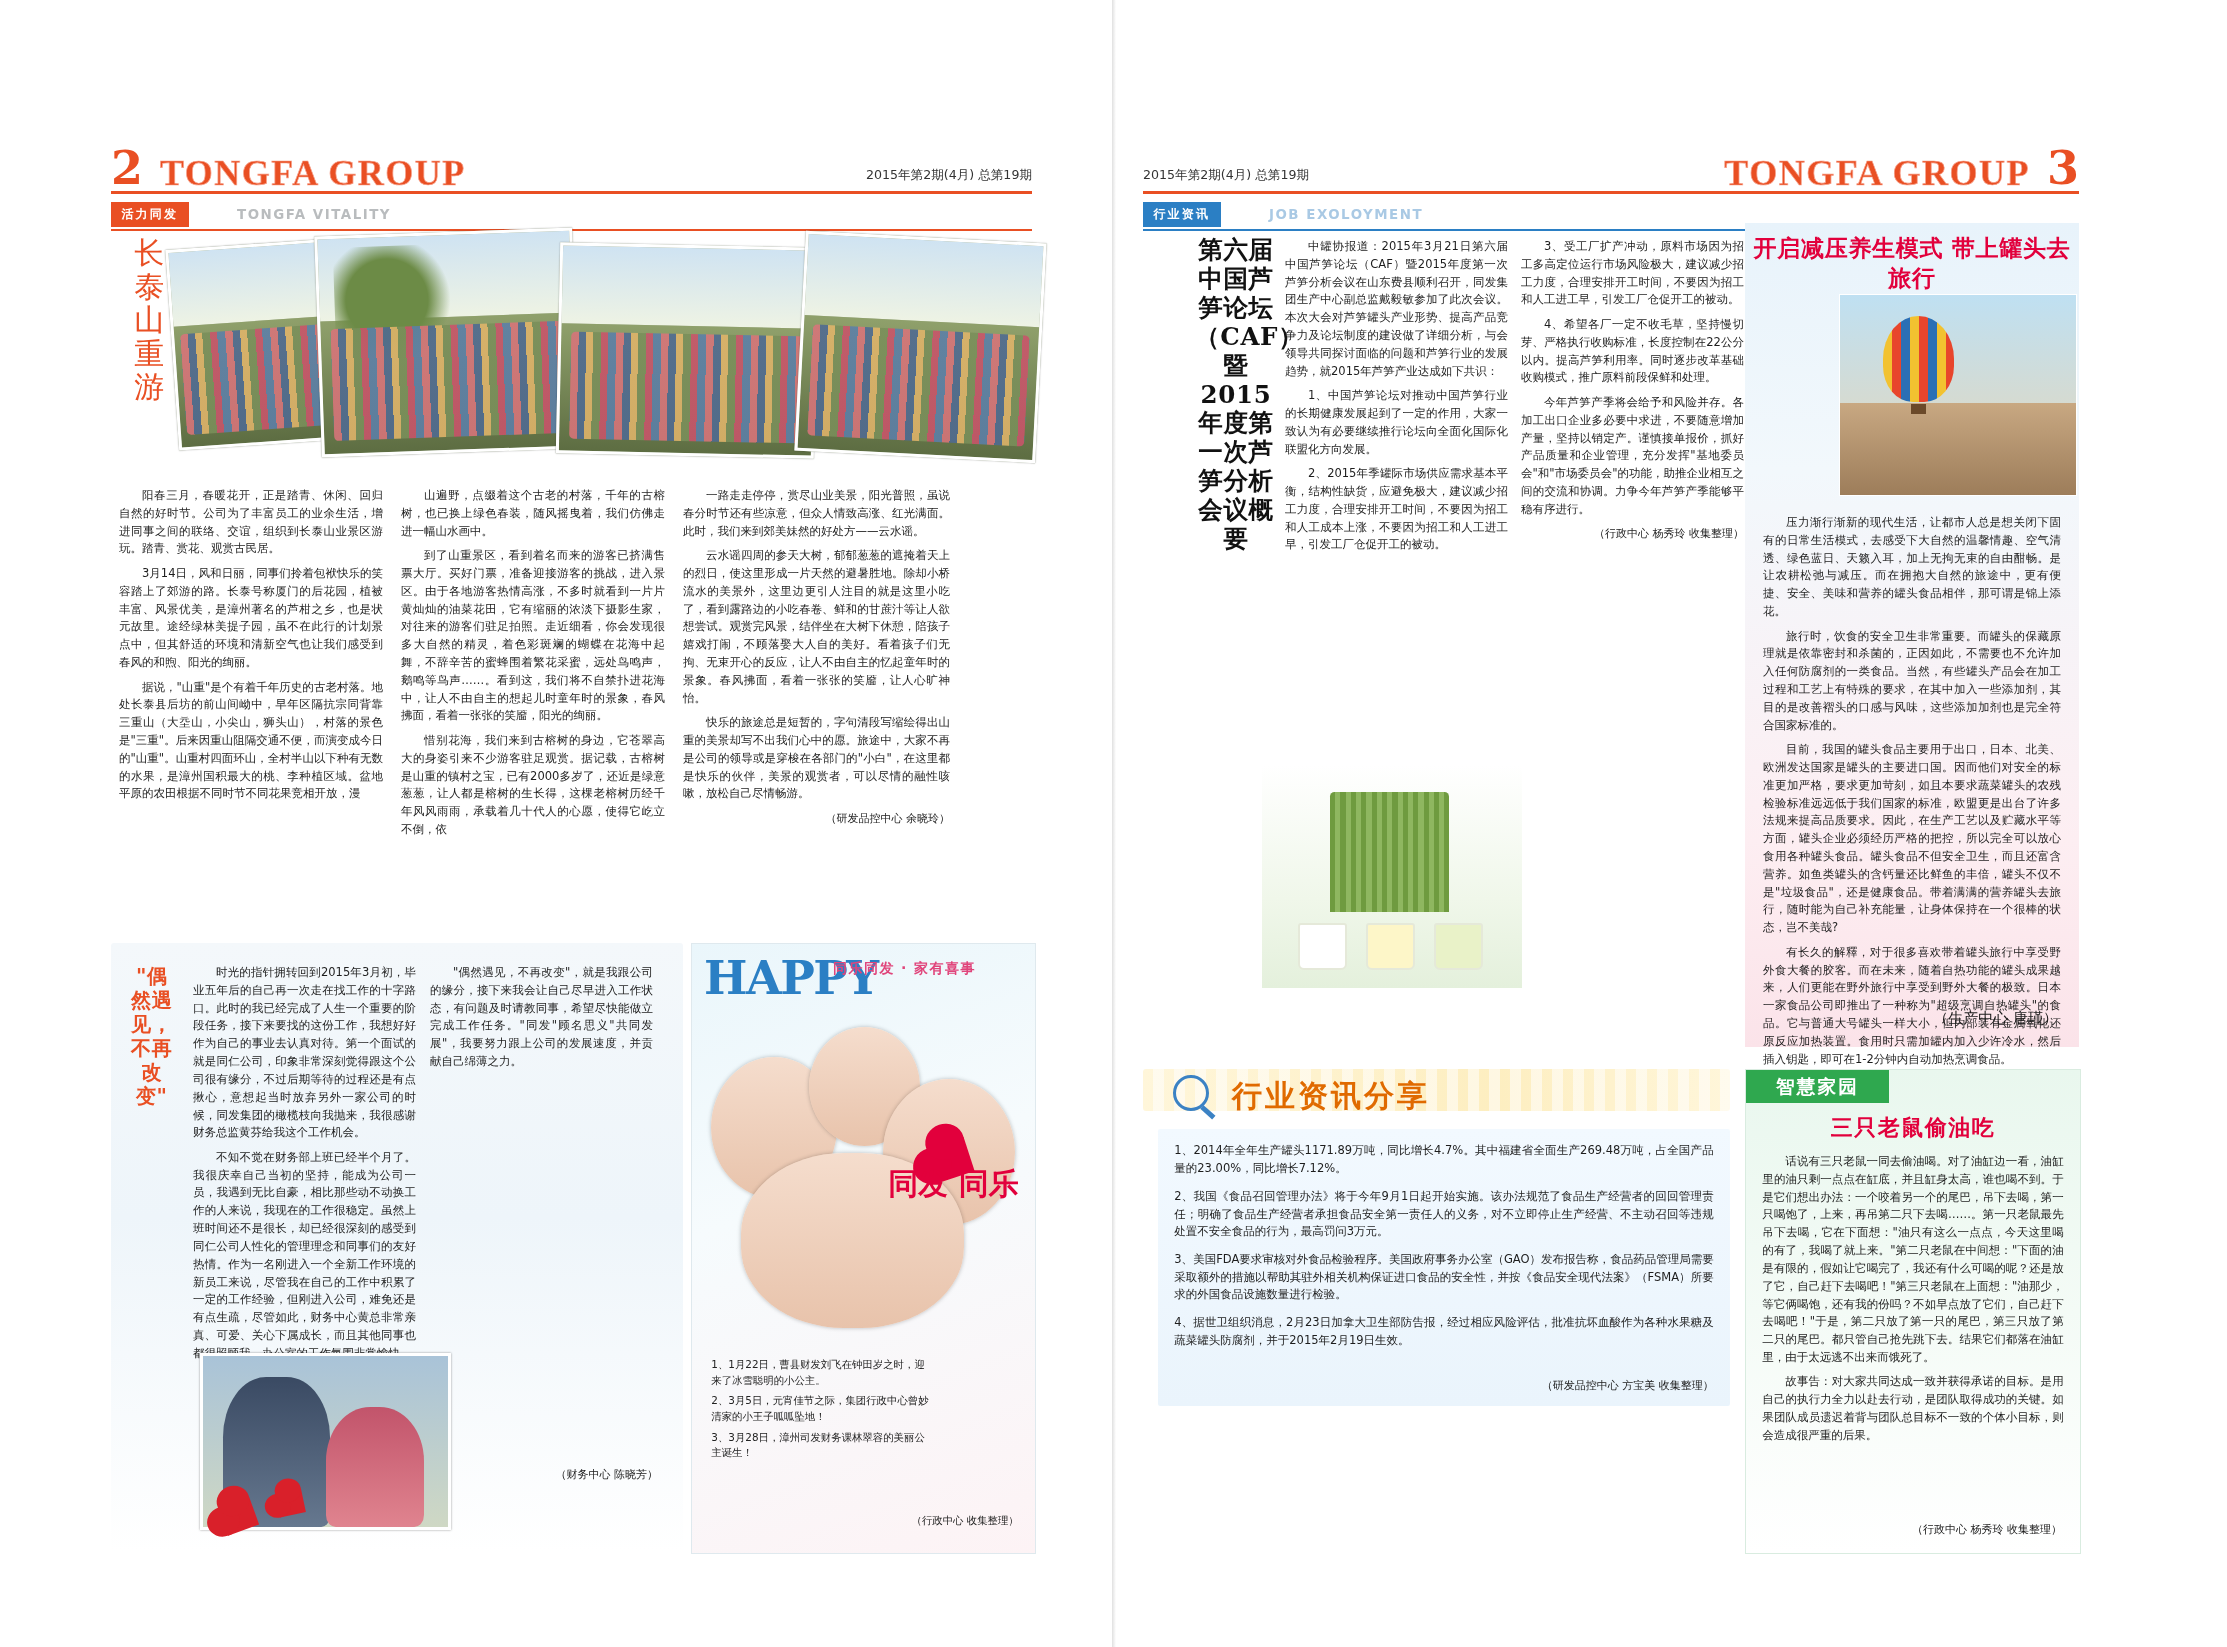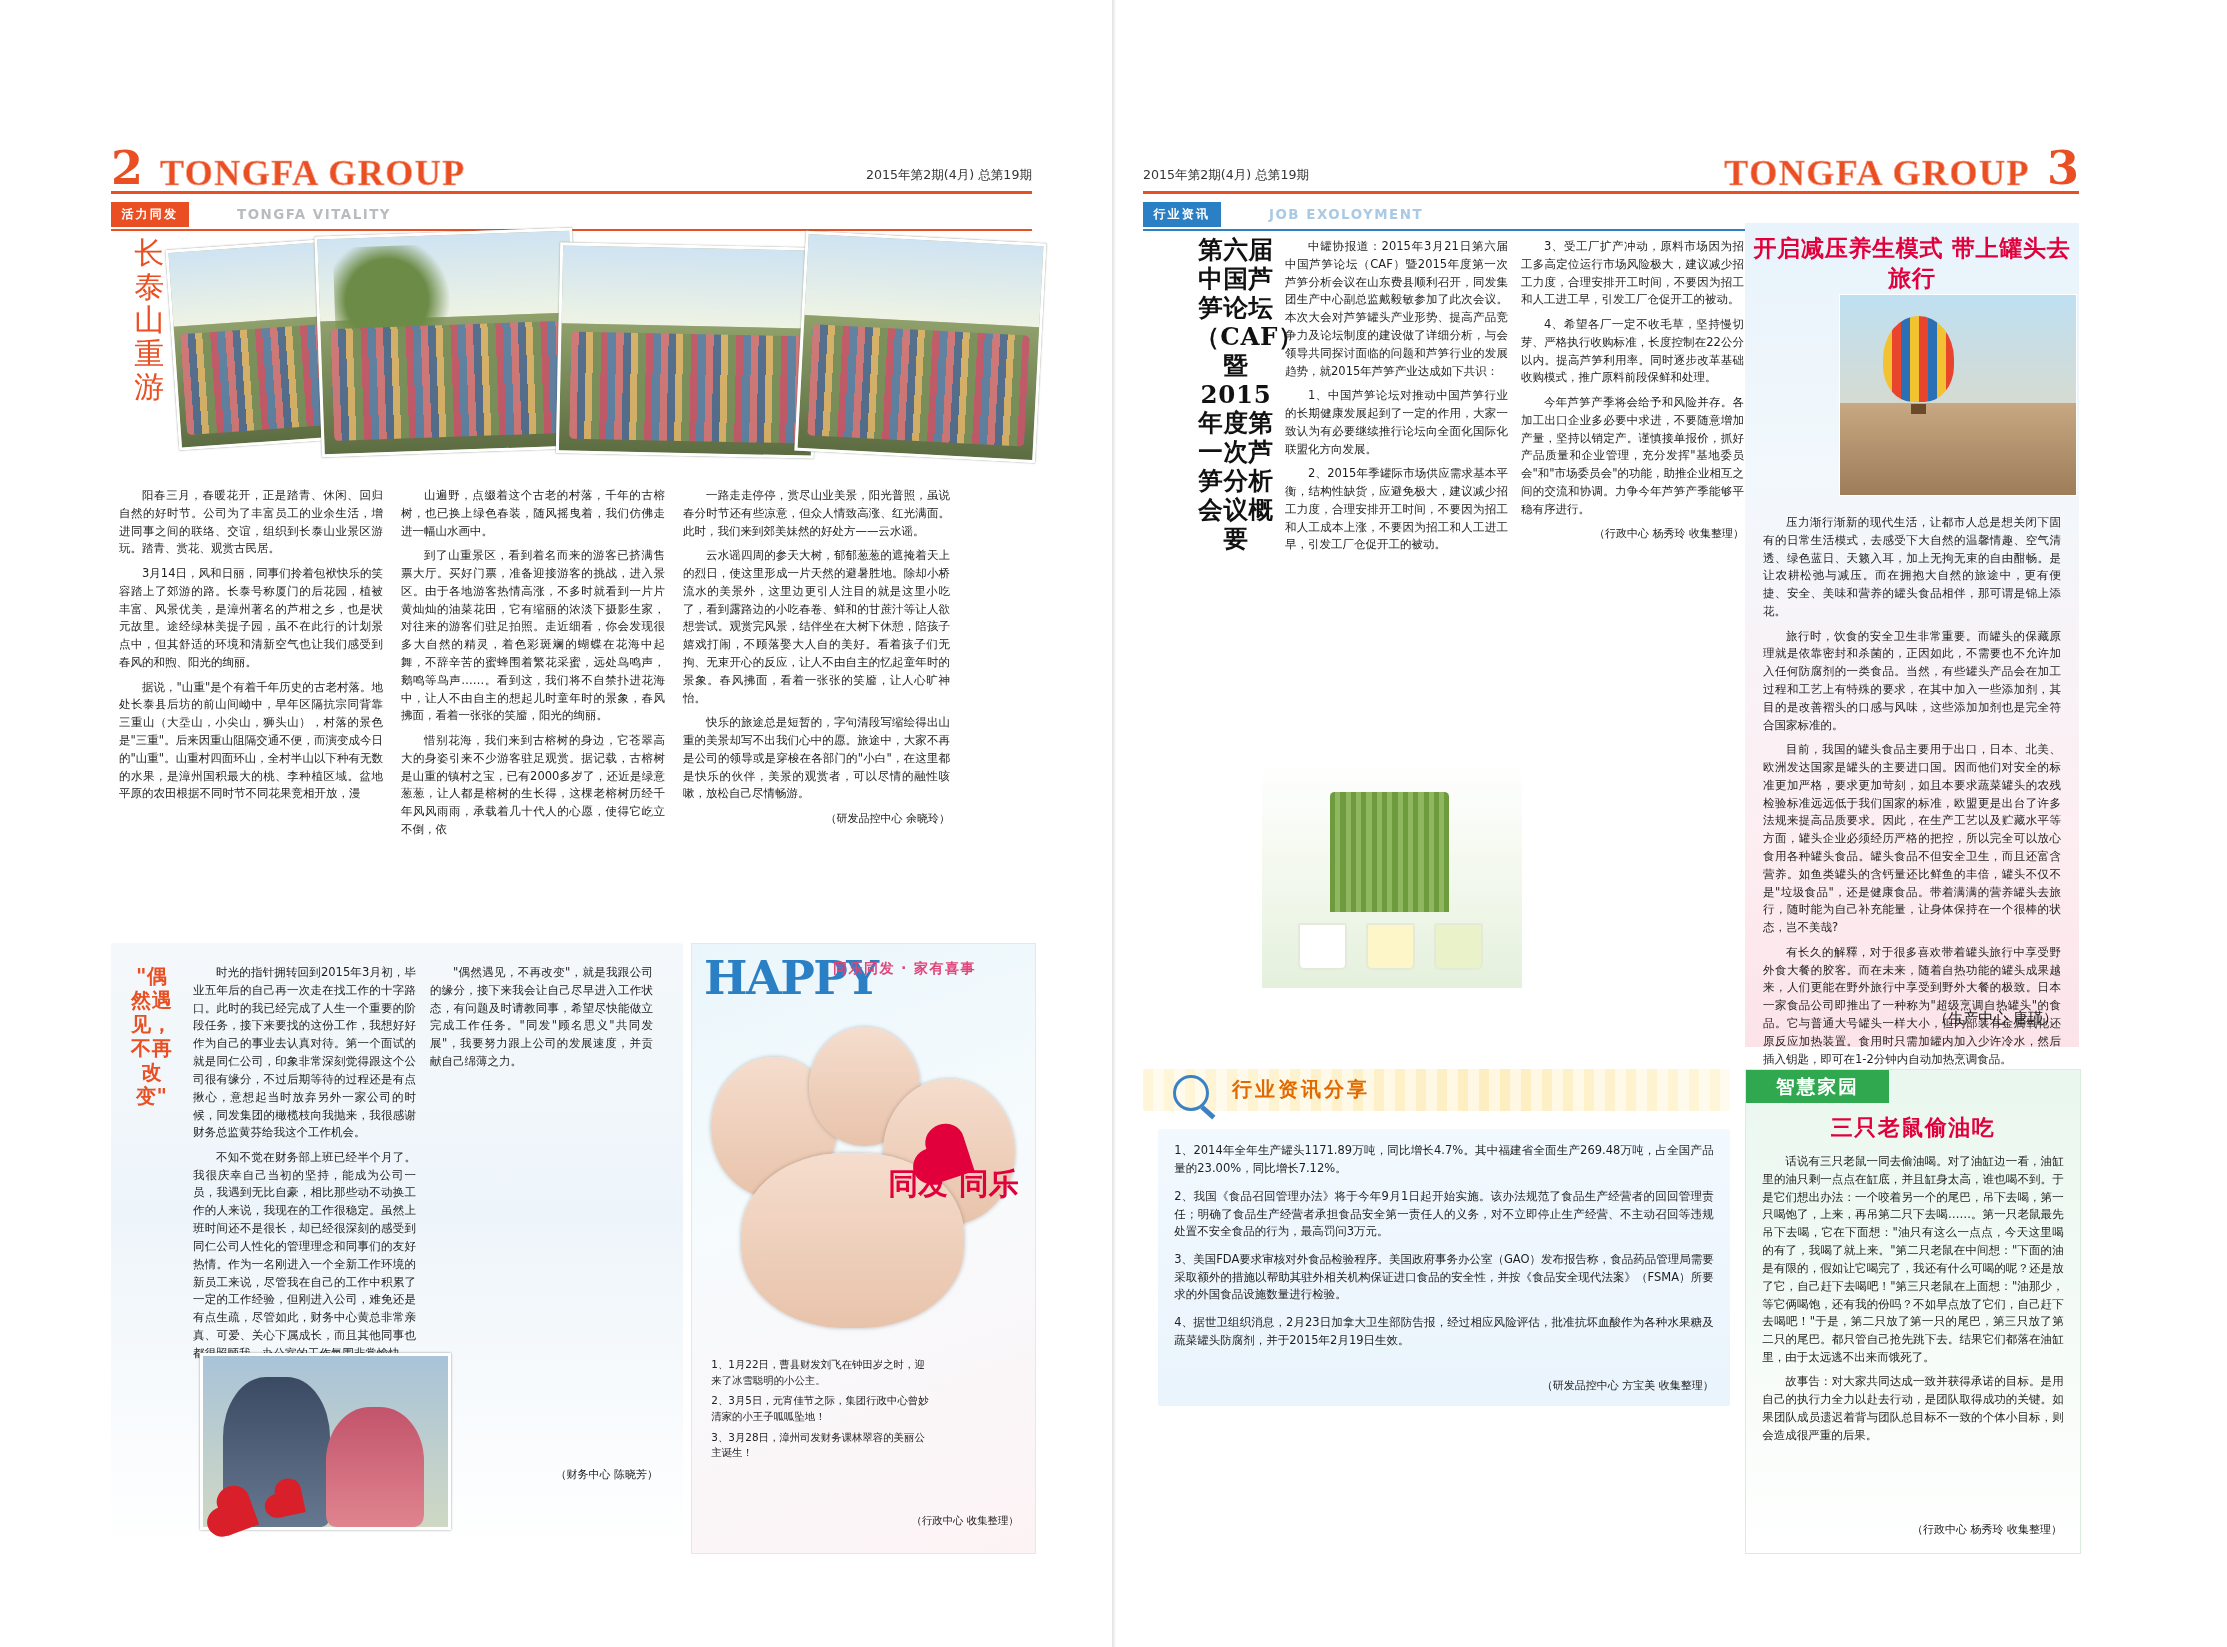--- a/index.html
+++ b/index.html
@@ -128,21 +128,21 @@
            background:repeating-linear-gradient(90deg,#f2c230 0 9px,#e8452c 9px 18px,#2b6fb5 18px 27px);}
   .balloon:after{content:"";position:absolute;left:28px;top:88px;width:15px;height:10.4px;background:#6b4a2a;}
   .art-r2 .body{position:absolute;left:18px;right:18px;top:291px;}
   .art-r2 .sig4{position:absolute;right:21px;bottom:19.3px;font-size:15px;margin-top:20px;}
 
   
   .infoband{position:absolute;left:1143px;top:1069px;width:587px;height:42px;
             background:linear-gradient(90deg,#fff6da 0%,#fdeec0 60%,#fff6da 100%);border-radius:3px;}
   .infoband .wave{position:absolute;left:0;right:0;top:0;height:42px;
        background:repeating-linear-gradient(90deg,rgba(255,255,255,.0) 0 10.4px,rgba(255,255,255,.55) 10.4px 21px);}
-  .infoband .ttl{position:absolute;left:89px;top:6.7px;font-size:20px;font-weight:bold;color:#e06a00;letter-spacing:3px;}
+  .infoband .ttl{position:absolute;left:89px;top:6.7px;font-size:30px;font-weight:bold;color:#e06a00;letter-spacing:3px;}
   .infoband .mag{position:absolute;left:30px;top:6px;width:30px;height:30px;border:3.7px solid #3b82c4;border-radius:50%;}
   .infoband .mag:after{content:"";position:absolute;right:-10.4px;bottom:-6px;width:16.3px;height:4.5px;background:#3b82c4;transform:rotate(42deg);}
 
   .infolist{position:absolute;left:1158px;top:1129px;width:572px;
             background:linear-gradient(180deg,#f2f9ff 0%,#eaf4fc 100%);padding:13.4px 16.3px;box-sizing:border-box;border-radius:2.2px;}
   .infolist .txt p{text-indent:0;margin-bottom:9.7px;}
   .infolist .sig5{text-align:right;font-size:11px;margin-top:28px;}
 
   
   .smart{position:absolute;left:1745px;top:1069px;width:334px;height:483px;

